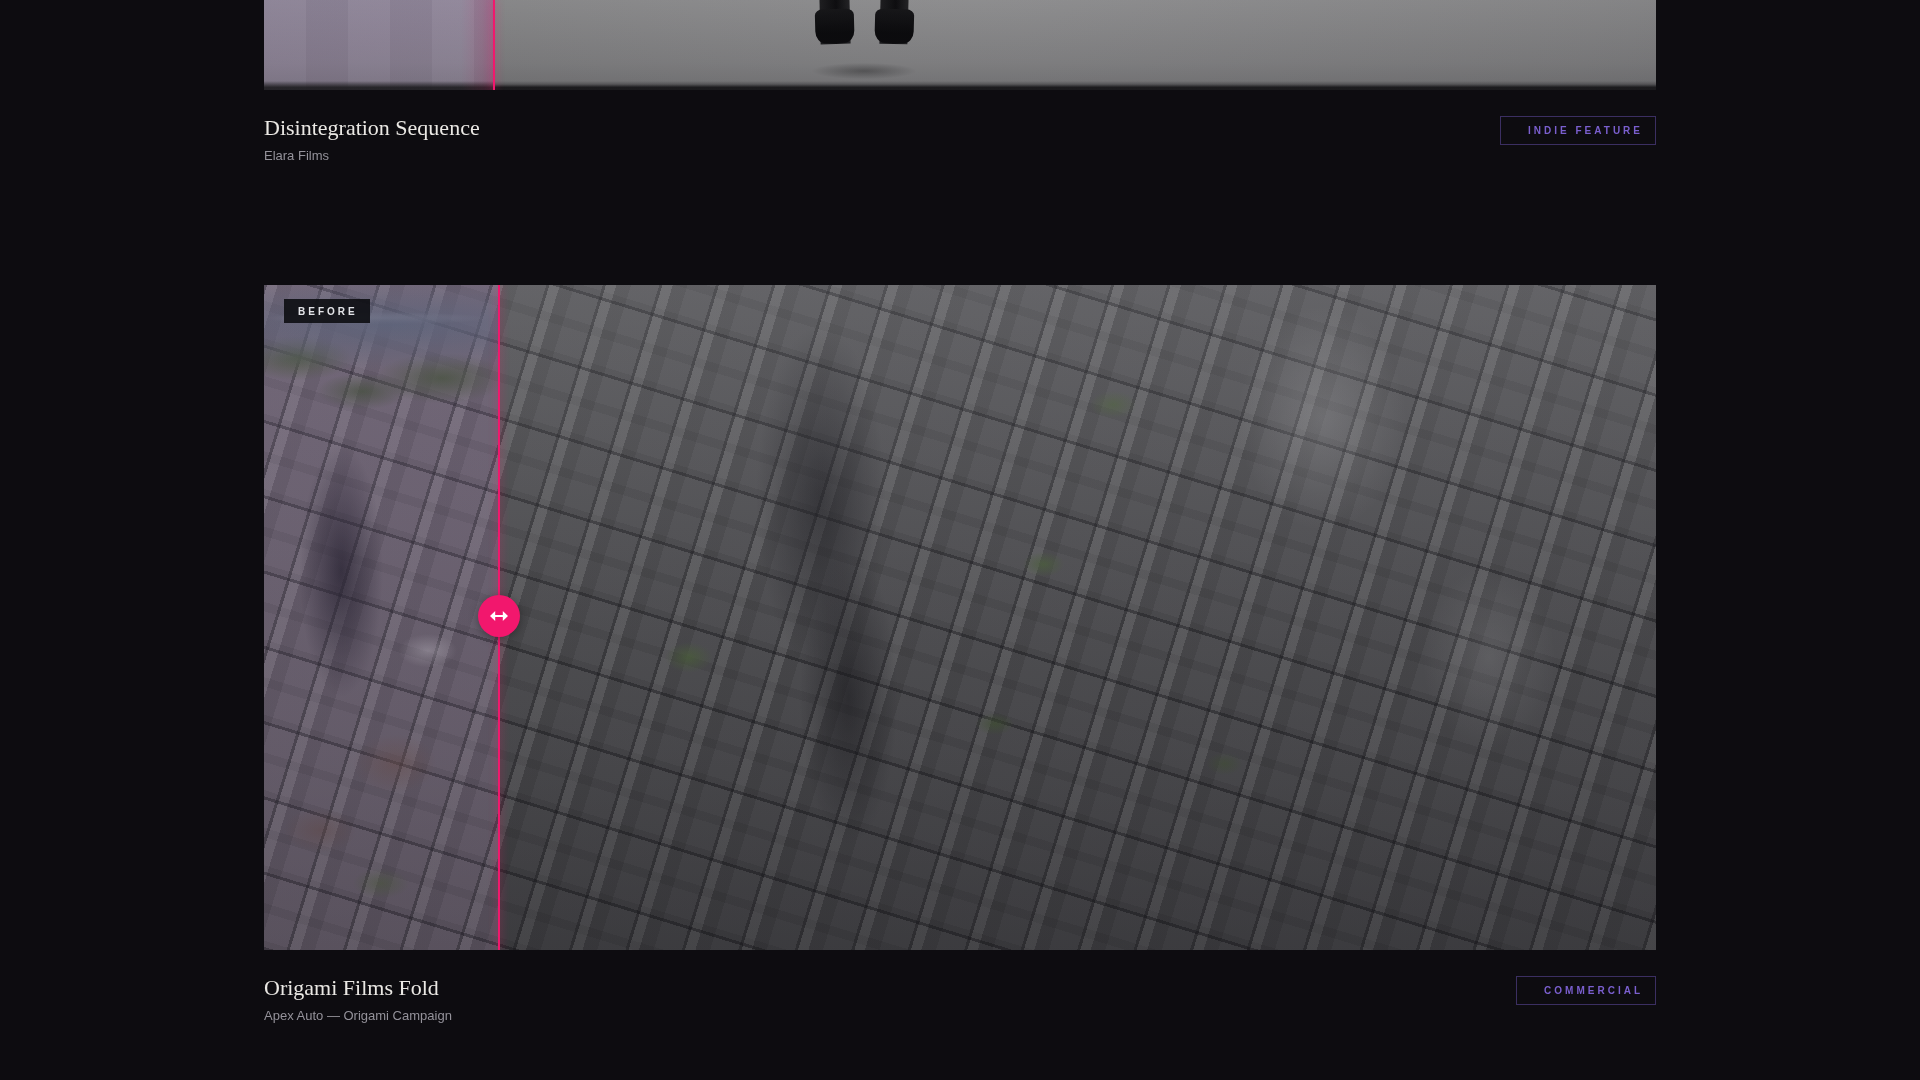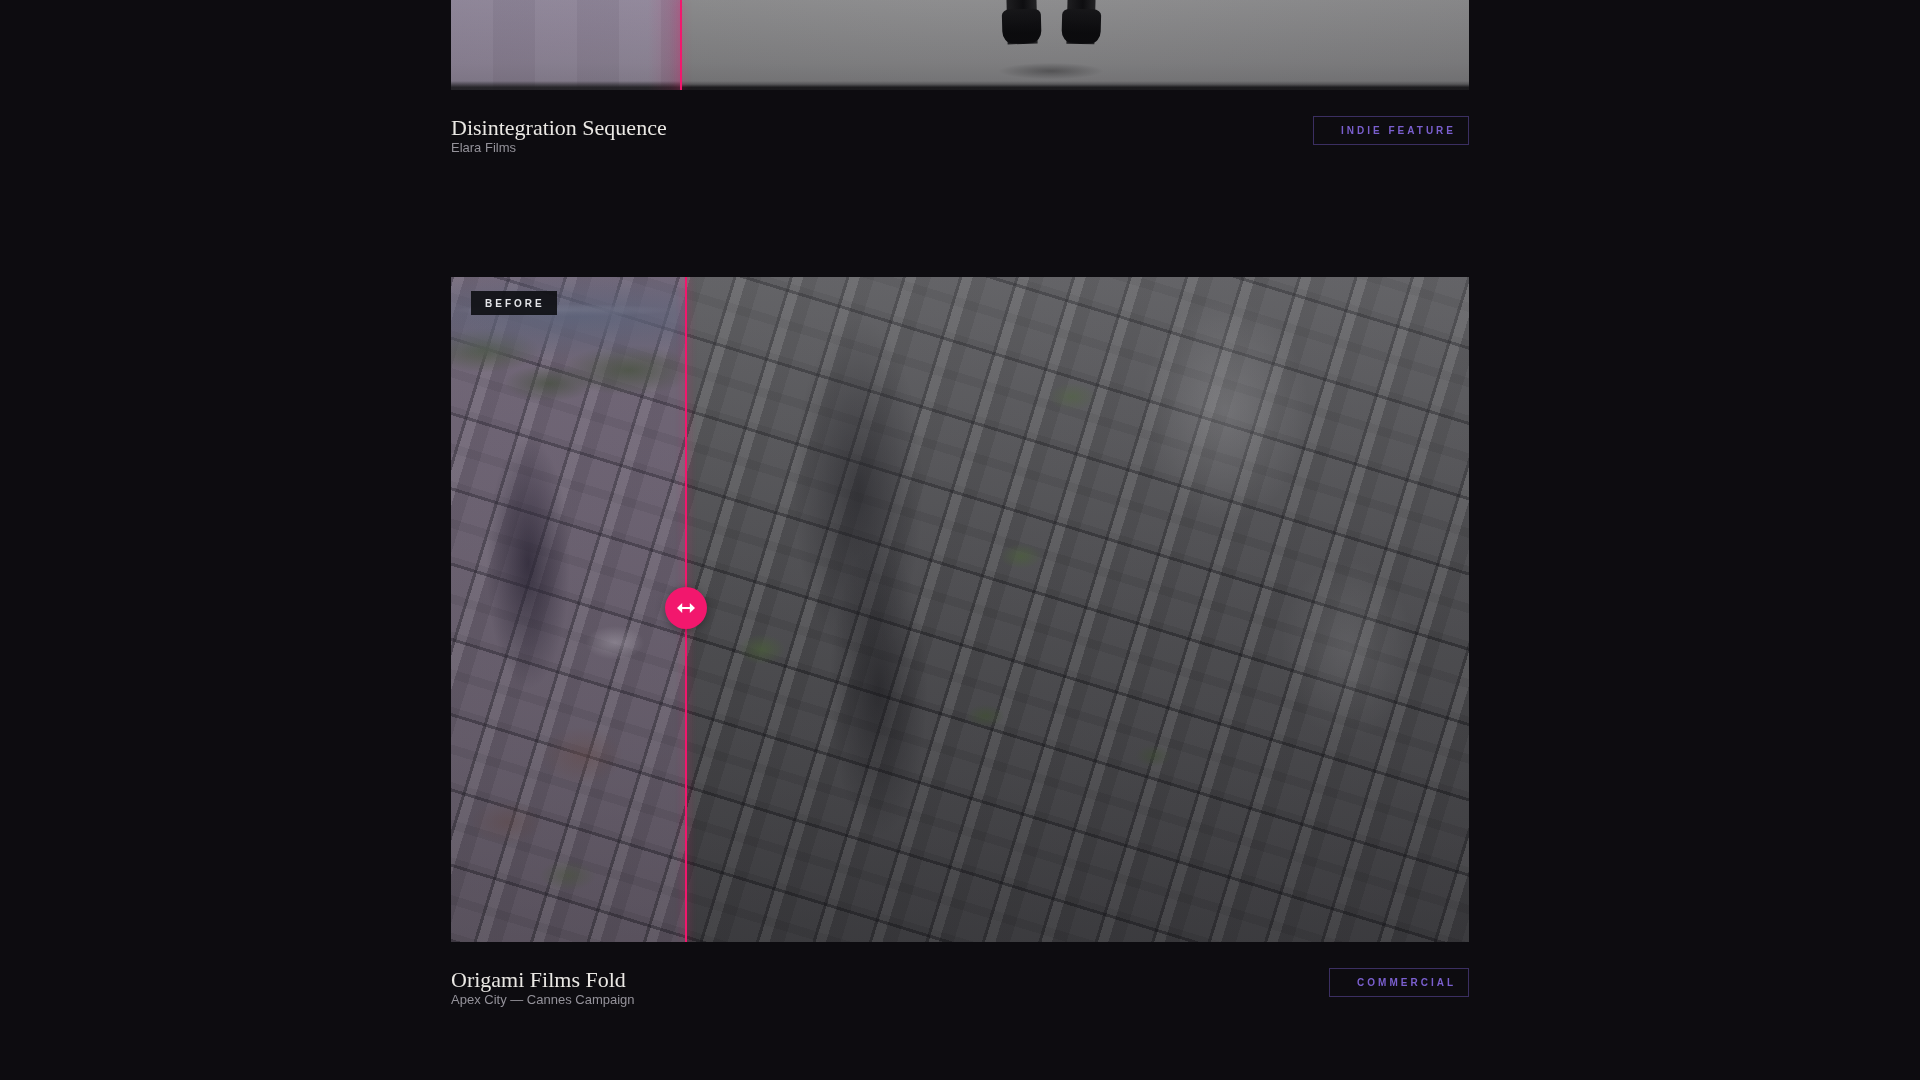--- a/index.html
+++ b/index.html
@@ -1,21 +1,21 @@
 <!DOCTYPE html>
 <html><head>
 <meta charset="utf-8">
 <style>
   * { margin: 0; padding: 0; box-sizing: border-box; }
   html, body { width: 1920px; height: 1080px; overflow: hidden; }
   body {
     background: #0d0c10;
     font-family: "Liberation Sans", "DejaVu Sans", sans-serif;
   }
-  .feed { width: 1018px; margin: 0 auto; }
+  .feed { width: 1392px; margin: 0 auto; }
 
   
   .compare {
     position: relative;
     width: 100%;
     overflow: hidden;
     background: #701a75;
   }
   .compare::after { 
     content: "";
@@ -138,20 +138,21 @@
     margin-top: 26px;
     display: flex; justify-content: space-between; align-items: flex-start;
   }
   .proj-title {
     font-family: "Liberation Serif", "DejaVu Serif", serif;
     font-weight: 400;
     font-size: 22px; line-height: 24px;
     color: #eae8e4;
   }
   .proj-sub {
+    margin-top: 8px;
     font-size: 13px; line-height: 15px;
     color: #94929a;
   }
   .tag {
     display: inline-block;
     border: 1px solid rgba(116,92,200,0.45);
     color: #7a5fce;
     font-size: 10px; font-weight: 600;
     letter-spacing: 3px;
     padding: 8px 12px 8px 27px;
@@ -201,19 +202,19 @@
             <path d="M5.2 0 L0 5 L5.2 10 Z" fill="#ffffff"></path>
             <path d="M12.8 0 L18 5 L12.8 10 Z" fill="#ffffff"></path>
             <rect x="4" y="4" width="10" height="2" fill="#ffffff"></rect>
           </svg>
         </span>
       </button>
     </figure>
     <div class="card-meta">
       <div>
         <h2 class="proj-title">Origami Films Fold</h2>
-        <p class="proj-sub">Apex City — Cannes Campaign</p>
+        <p class="proj-sub">Apex Auto — Origami Campaign</p>
       </div>
       <span class="tag">COMMERCIAL</span>
     </div>
   </section>
 
 </main>
 
 </body></html>

